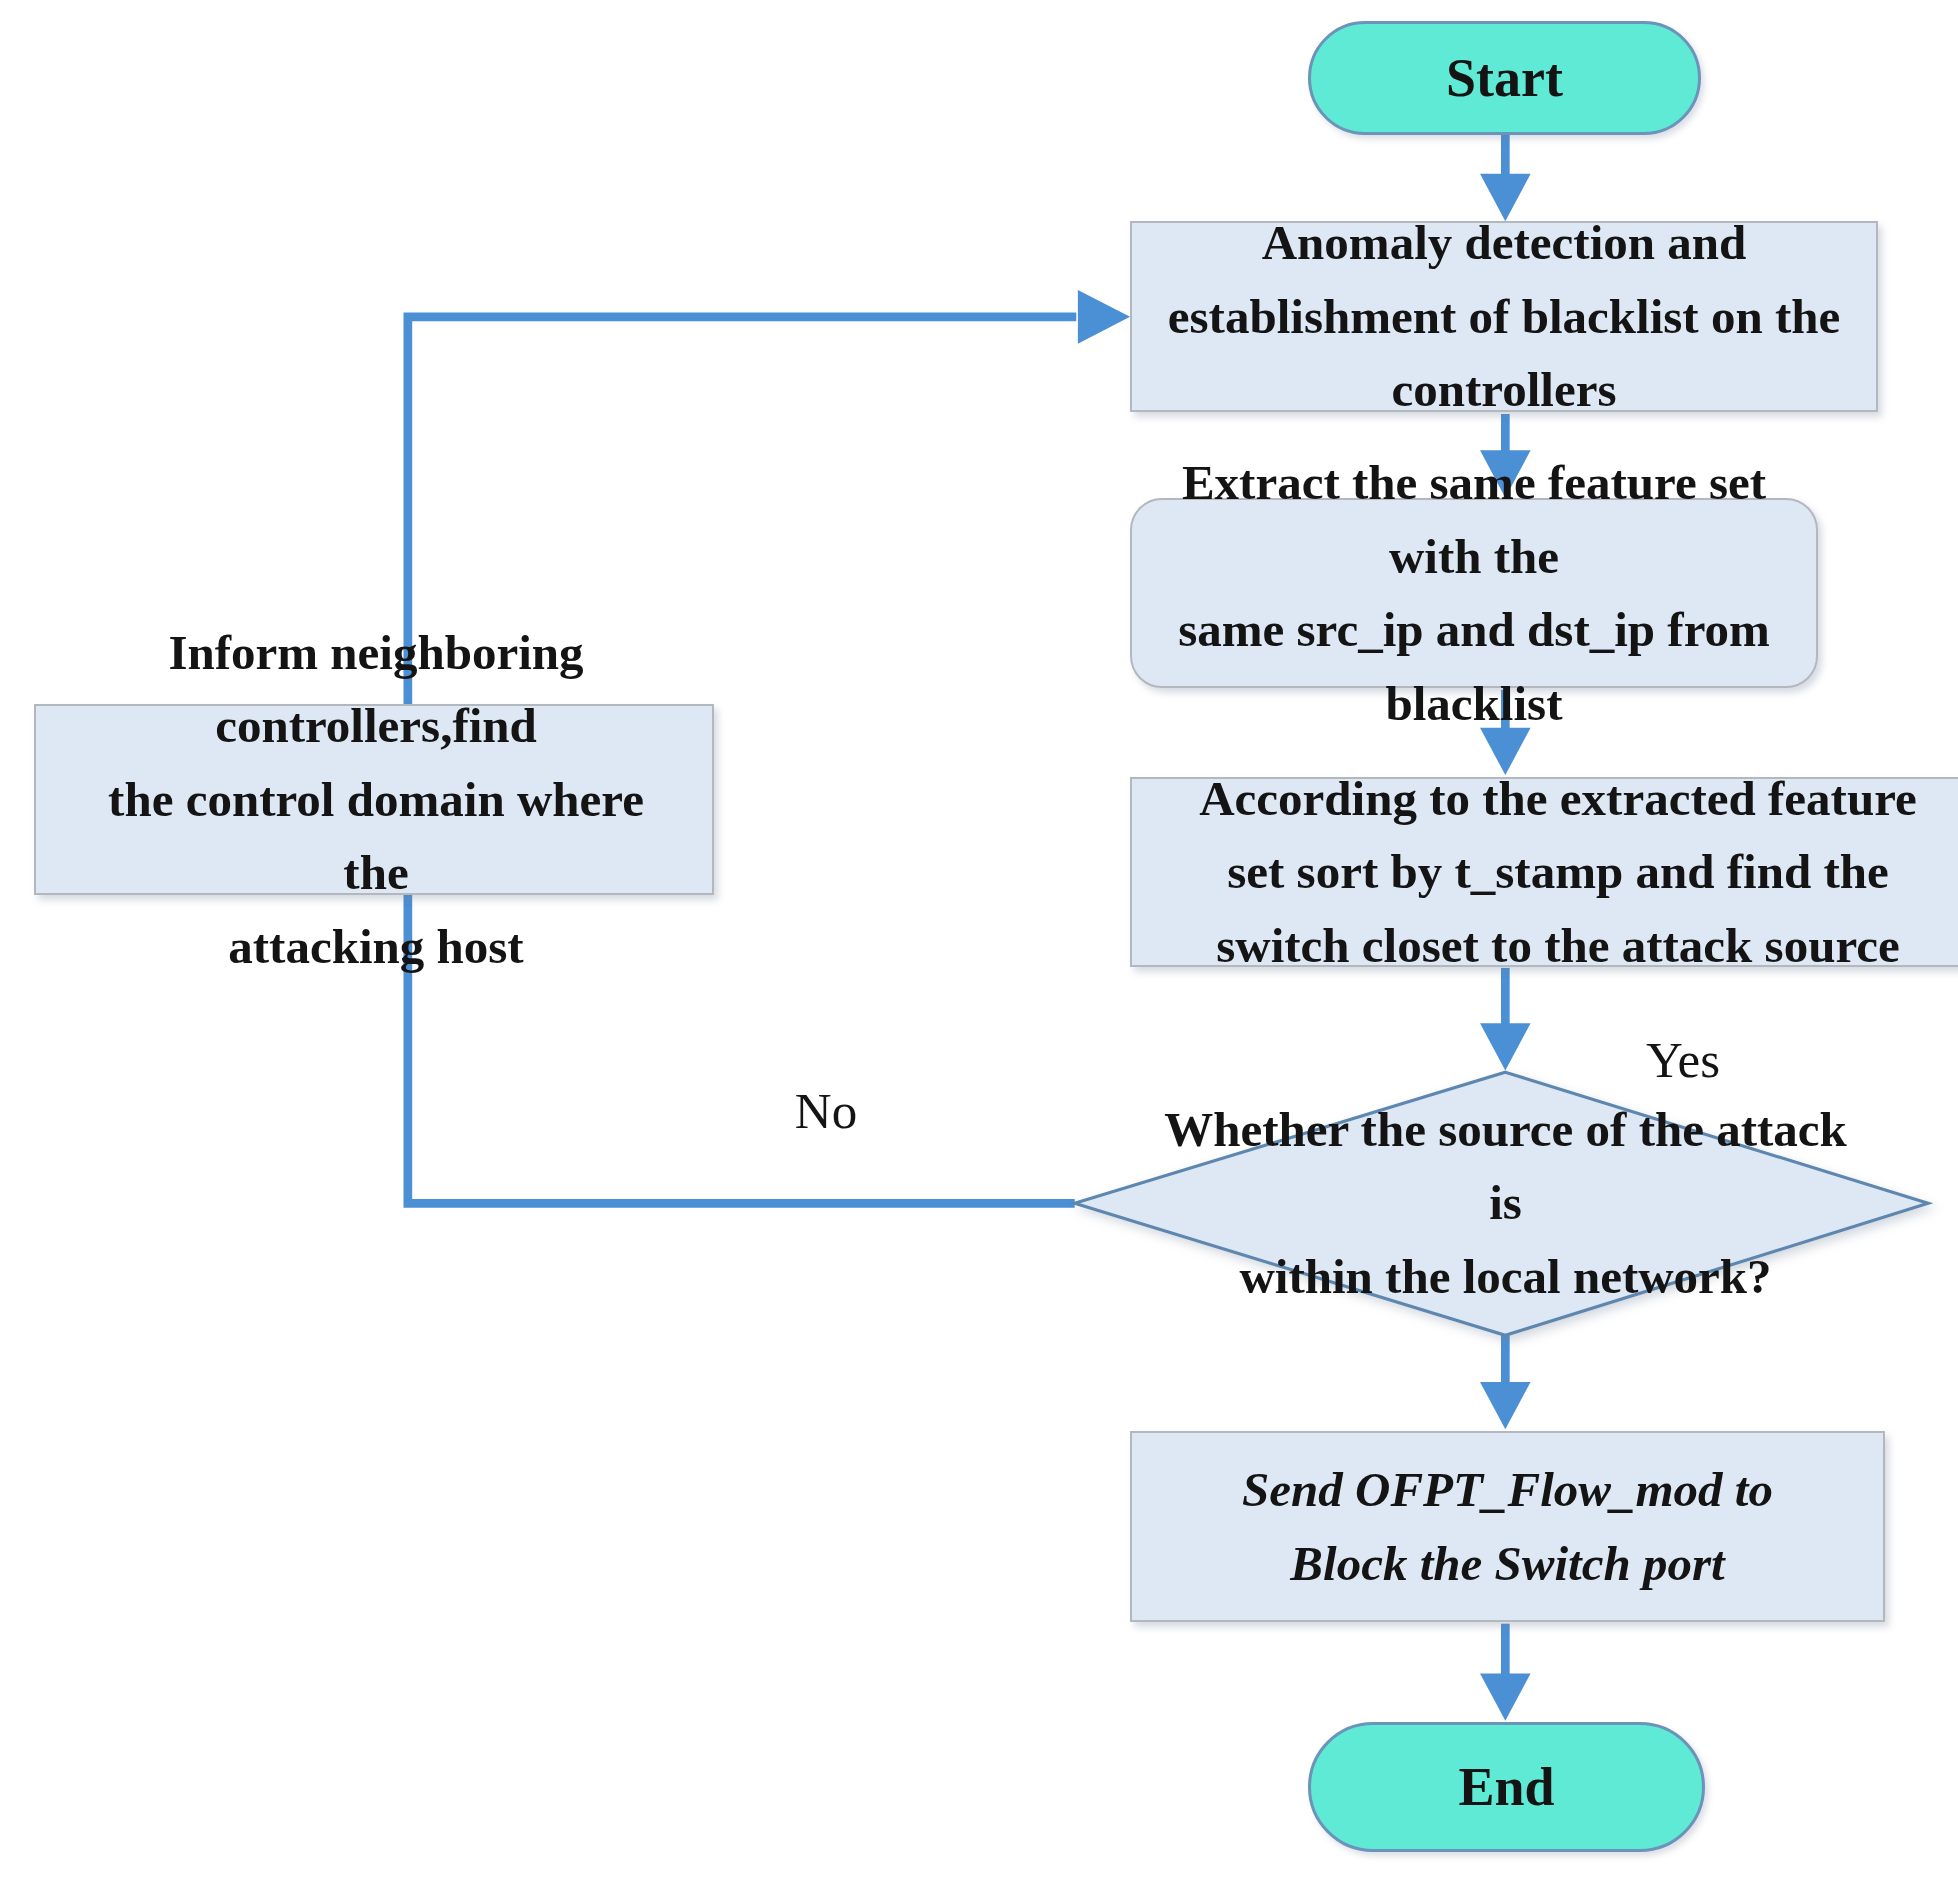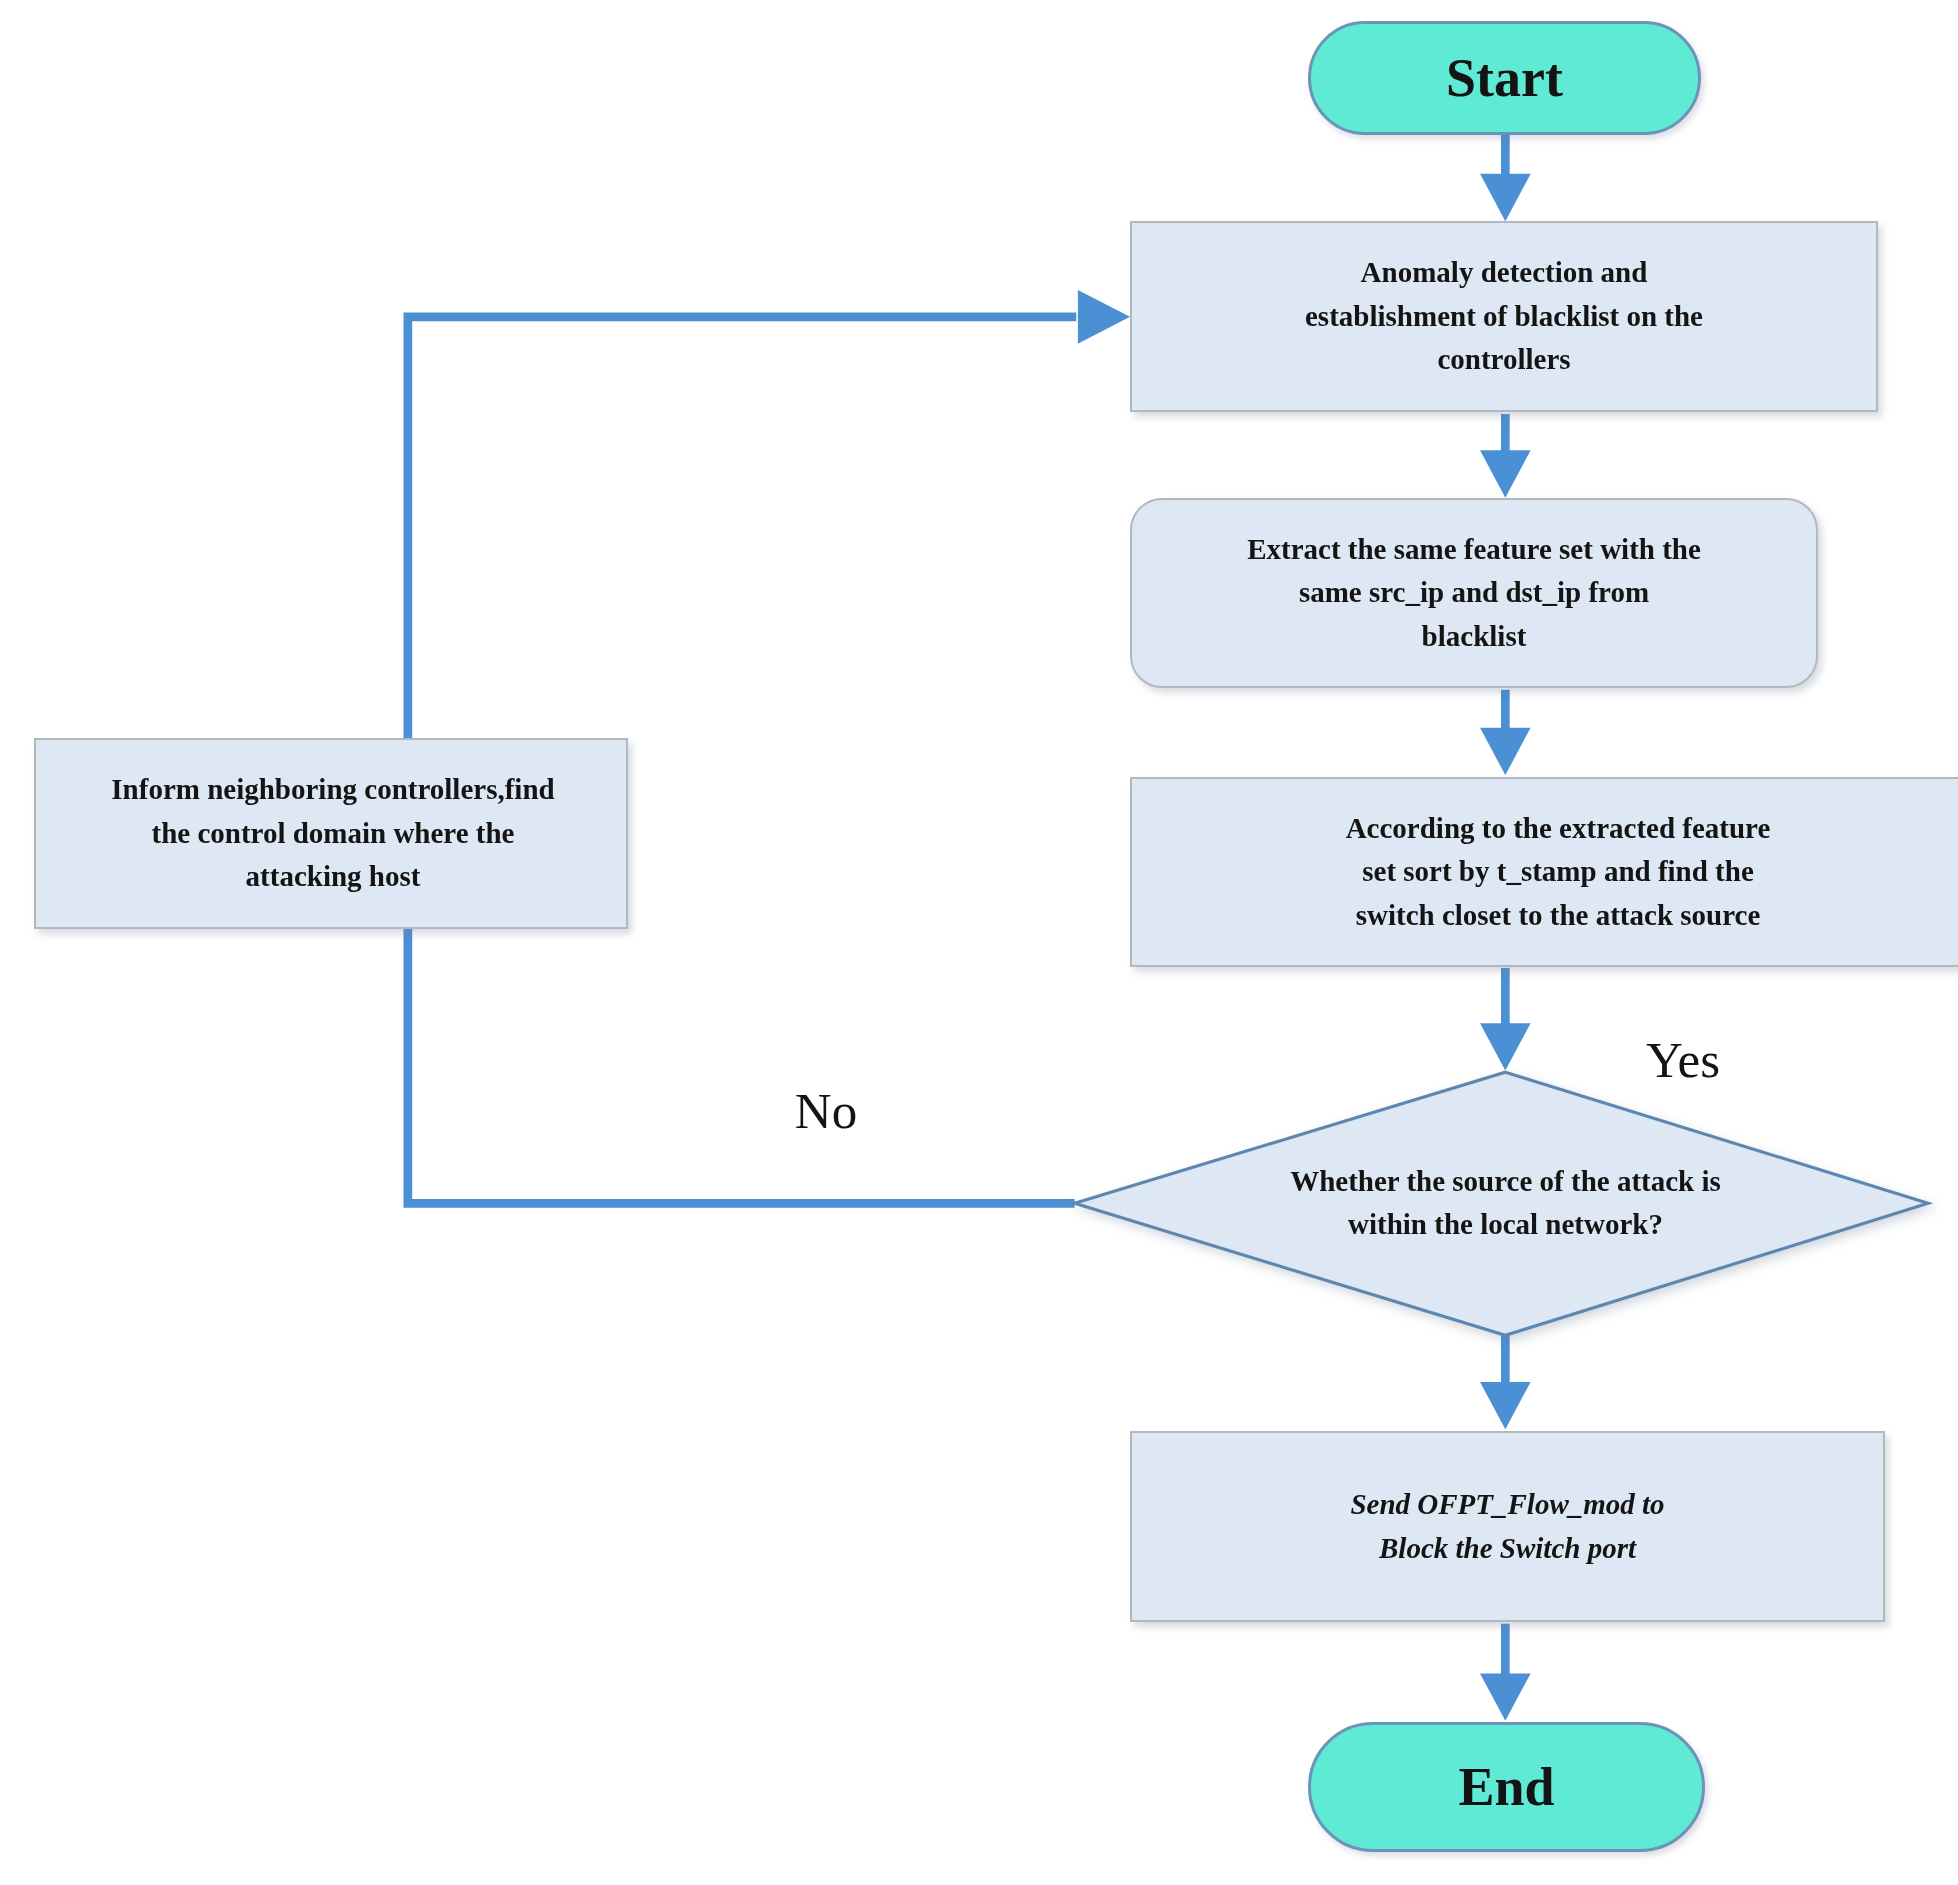--- a/index.html
+++ b/index.html
@@ -10,21 +10,21 @@
     font-family:"Liberation Serif","DejaVu Serif",serif;
     color:#141414;
     overflow:hidden;
   }
   .node{
     position:absolute;
     display:flex;align-items:center;justify-content:center;
     text-align:center;
     box-sizing:border-box;
     font-weight:700;
-    font-size:29px;line-height:1.5;
+    font-size:49px;line-height:1.5;
     white-space:pre-line;
   }
   .rect{
     background:#dee8f4;
     border:2.4px solid #b3b8bf;
     box-shadow:4px 4.7px 7.1px rgba(110,125,150,0.28);
   }
   .stadium{
     background:#5eead4;
     border:3.2px solid #6c93ba;
@@ -111,21 +111,21 @@
 within the local network?</span>
   </div>
 
   <div class="edge-label" style="left:1600px;top:1022px;width:166px;height:75px;">
     <span>Yes</span>
   </div>
   <div class="edge-label" style="left:743px;top:1073px;width:166px;height:75px;justify-content:center;">
     <span>No</span>
   </div>
 
-  <div class="node rect pad" style="left:34px;top:738px;width:594px;height:191px;padding-left:36px;">
+  <div class="node rect pad" style="left:34px;top:704px;width:680px;height:191px;padding-left:36px;">
     <span>Inform neighboring controllers,find
 the control domain where the
 attacking host</span>
   </div>
 
   <div class="node rect pad" style="left:1130px;top:1431px;width:755px;height:191px;font-style:italic;">
     <span>Send OFPT_Flow_mod to
 Block the Switch port</span>
   </div>
 

